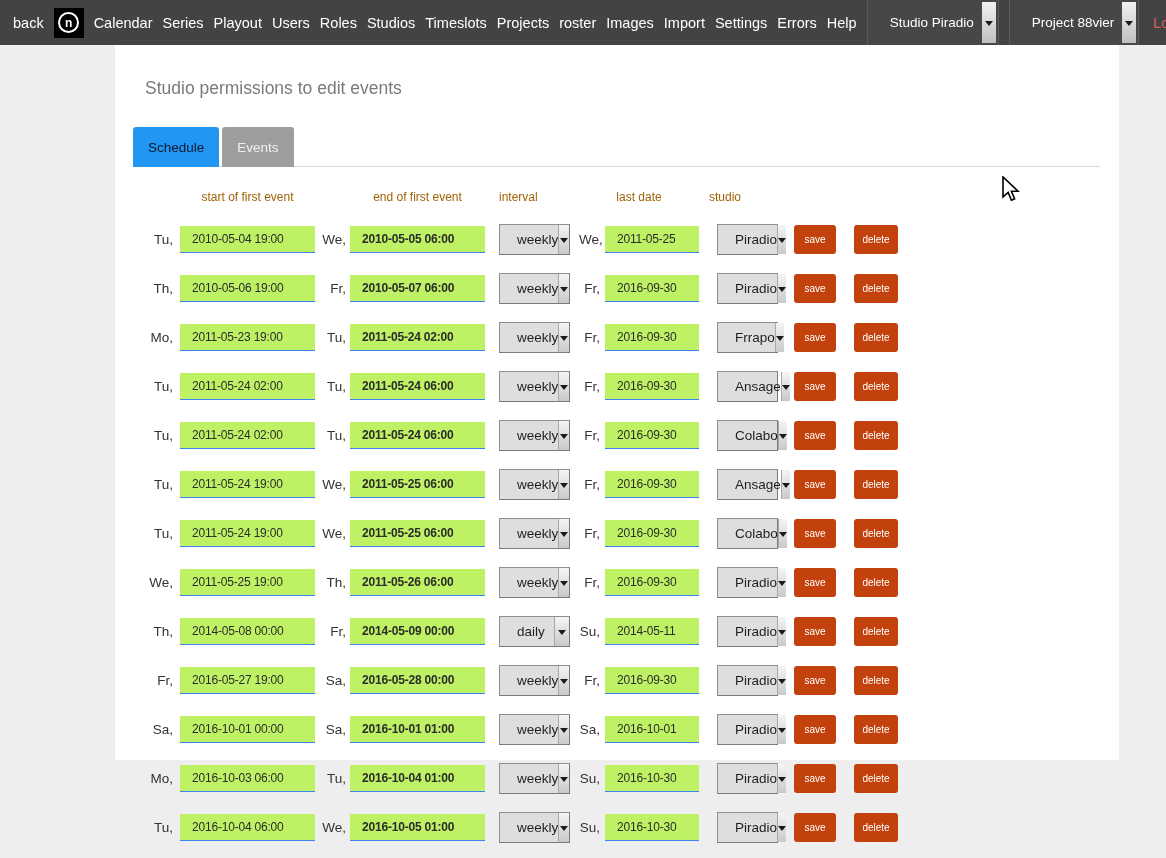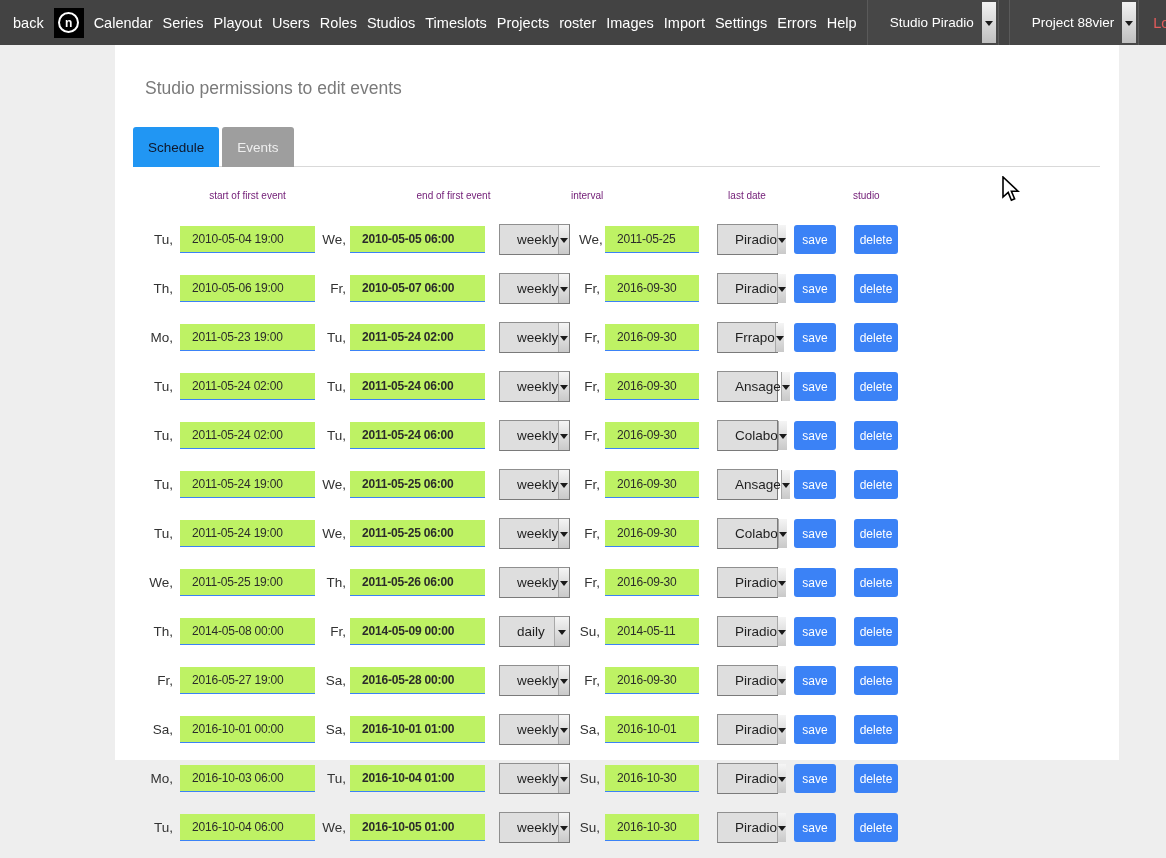--- a/index.html
+++ b/index.html
@@ -35,21 +35,21 @@
 
   .tabbar { position:absolute; left:18px; top:82px; width:967px; height:40px;
     display:flex; gap:3px; border-bottom:1px solid #d9d9d9; }
   .tab { height:40px; padding:0 15px; display:flex; align-items:center;
     font-size:13.5px; border-radius:3px 3px 0 0; cursor:pointer; }
   .tab.active { background:#2196f3; color:#0f172a; }
   .tab.inactive { background:#9e9e9e; color:#efefef; }
 
   
   .table { position:absolute; left:31px; top:145px; width:960px; }
-  .thead { display:flex; height:25px; font-size:10px; color:#701a75;gap:36px; }
+  .thead { display:flex; height:25px; font-size:12px; color:#a16207; }
   .h1 { margin-left:34px; width:135px; text-align:center; }
   .h2 { margin-left:35px; width:135px; text-align:center; }
   .h3 { margin-left:14px; width:80px; text-align:left; }
   .h4 { width:120px; text-align:center; }
   .h5 { margin-left:18px; width:70px; text-align:left; position:relative; left:-8px; }
 
   .row { display:flex; align-items:center; height:49px; }
   .day { font-size:13.5px; color:#333; text-align:right; }
   .d1 { width:27px; margin-right:7px; }
   .d2 { width:24px; margin-right:4px; }
@@ -65,22 +65,22 @@
   .sel { height:31px; display:flex; align-items:center; background:#dedede;
     border:1px solid #8f8f8f; border-bottom-color:#7a7a7a;
     border-right-color:#7a7a7a; cursor:pointer; }
   .sel-text { flex:1; padding-left:17px; font-size:13.5px; color:#1f1f1f; }
   .sel-arrow { width:15px; align-self:stretch; border-left:1px solid #a8a8a8;
     background:linear-gradient(#f5f5f5,#c9c9c9); display:flex;
     align-items:center; justify-content:center; }
   .sel-interval { width:71px; margin-right:9px; }
   .sel-studio { width:61px; margin-right:16px; }
 
-  .btn { height:29px; border:none; border-radius:3px; background:#3b82f6;
-    color:#fff; font-family:"Liberation Sans",sans-serif; font-size:12px;
+  .btn { height:29px; border:none; border-radius:3px; background:#c2410c;
+    color:#fff; font-family:"Liberation Sans",sans-serif; font-size:10px;
     cursor:pointer; }
   .btn-save { width:42px; margin-right:18px; }
   .btn-delete { width:44px; }
 
   .cursor { position:absolute; left:1001px; top:176px; pointer-events:none; }
 </style>
 </head>
 <body>
 
 <div class="nav">

